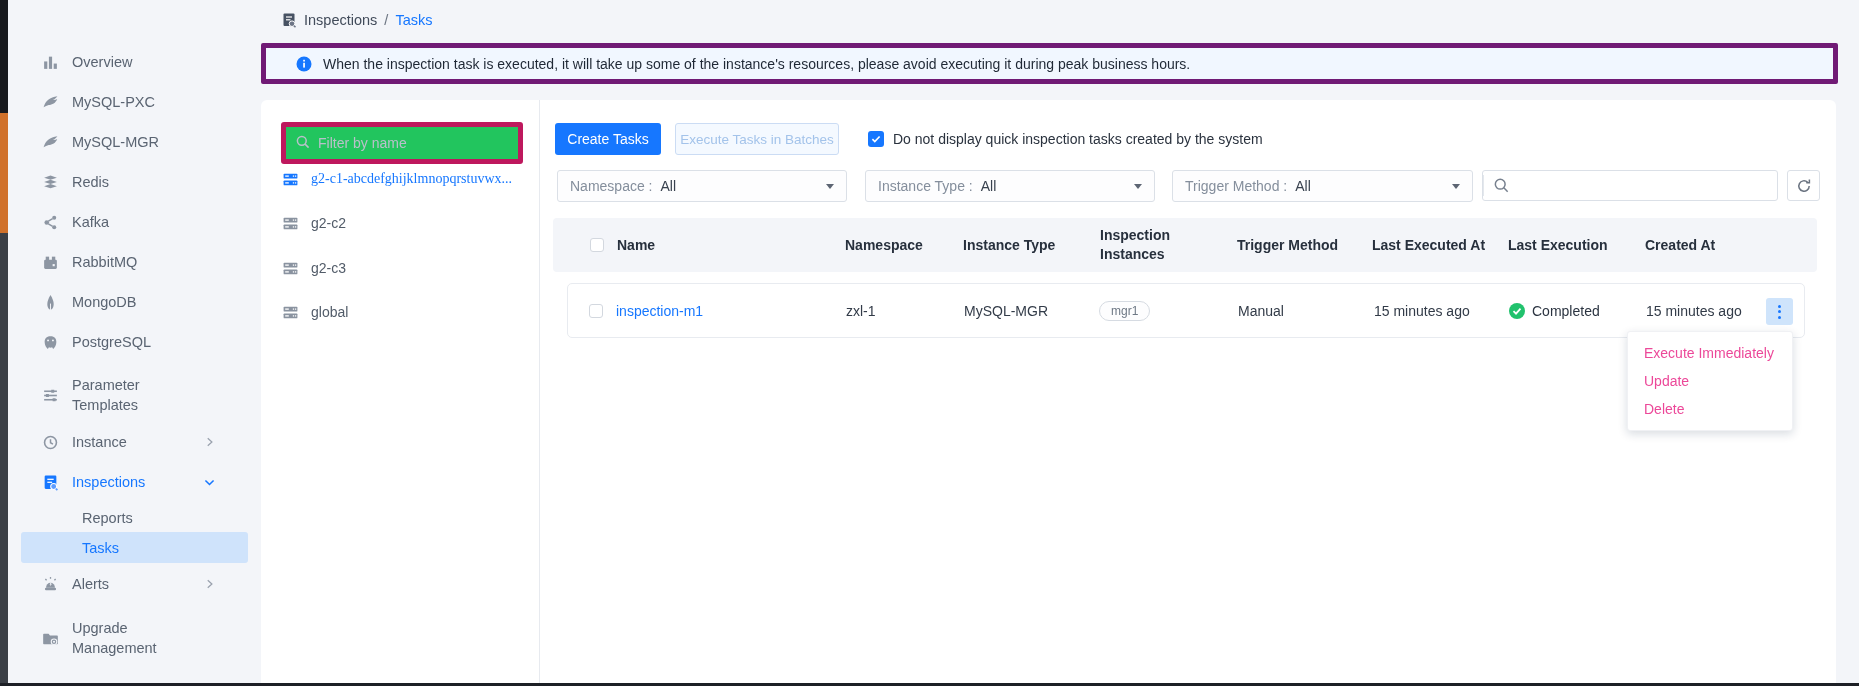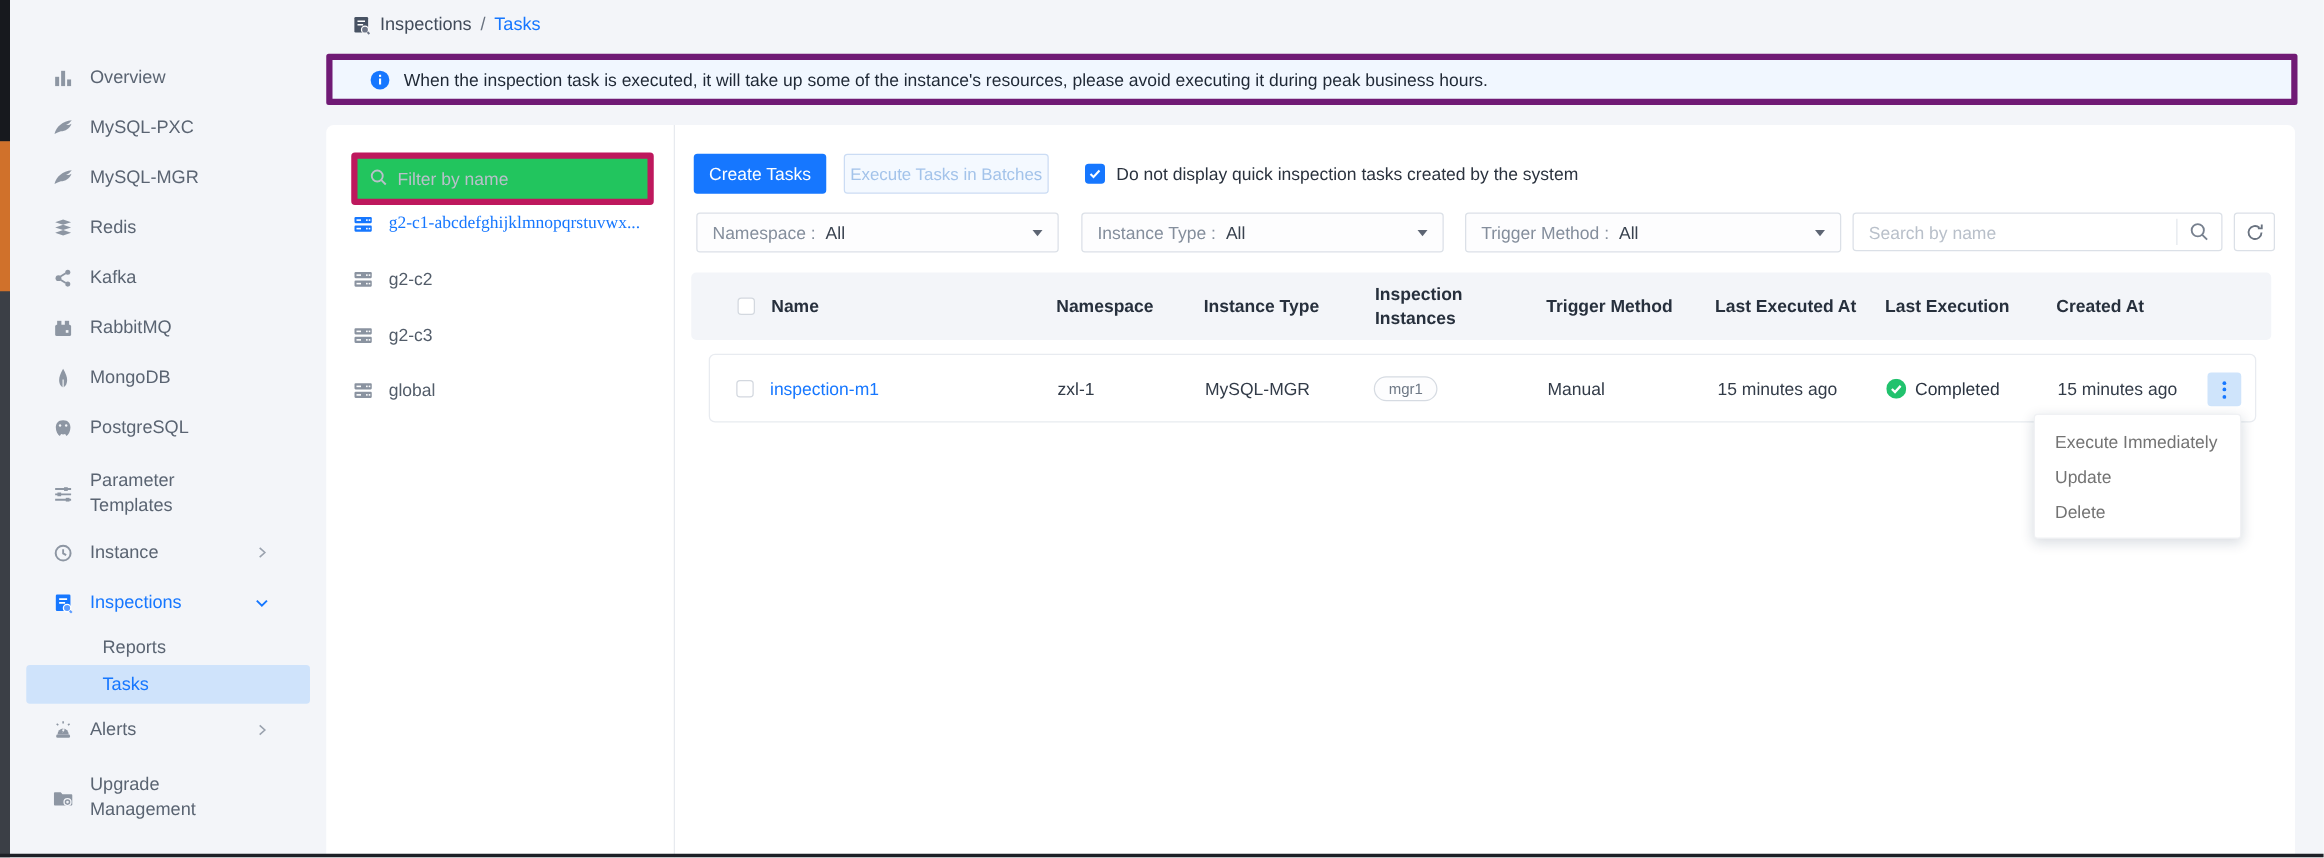--- a/index.html
+++ b/index.html
@@ -101,21 +101,21 @@
   .tag { left:531px; height:20px; display:flex; align-items:center; padding:0 11px;
     border:1px solid #d6dbe2; border-radius:11px; background:#fdfdfe; color:#6e7885; font-size:12px; }
   .status { left:941px; display:flex; align-items:center; gap:7px; color:#2b3441; }
   .more-btn { position:absolute; left:1198px; top:14px; width:27px; height:27px; background:#cfe4fb; border-radius:3px;
     display:flex; flex-direction:column; align-items:center; justify-content:center; gap:2.5px; cursor:pointer; }
   .more-btn i { width:3px; height:3px; border-radius:50%; background:#1677ff; }
 
   
   .ctx-menu { position:absolute; left:1366px; top:231px; width:166px; background:#fff; border-radius:3px;
     box-shadow:0 3px 10px rgba(15,35,70,.16); border:1px solid #f0f1f4; padding:7px 0; z-index:20; }
-  .ctx-item { height:28px; display:flex; align-items:center; padding-left:16px; font-size:14px; color:#737373; cursor:pointer; }
+  .ctx-item { height:28px; display:flex; align-items:center; padding-left:16px; font-size:14px; color:#ec4899; cursor:pointer; }
 </style>
 </head>
 <body>
 
 <div class="abs rail"></div>
 <div class="abs rail-top"></div>
 <div class="abs rail-thumb"></div>
 
 <nav class="abs sidebar">
   <div class="side-item" style="top:48px">
@@ -425,21 +425,20 @@
     <span class="dd-value">All</span>
     <span class="caret"></span>
   </div>
   <div class="dd" style="left:911px;width:301px">
     <span class="dd-label">Trigger Method :</span>
     <span class="dd-value">All</span>
     <span class="caret"></span>
   </div>
 
   <div class="search-box">
-    <input type="text" placeholder="Search by name" style="">
     <span class="mag-wrap">
         <svg width="17" height="17" viewBox="0 0 16 16" fill="none">
           <circle cx="6.8" cy="6.8" r="4.6" stroke="#77808e" stroke-width="1.4"></circle>
           <line x1="10.2" y1="10.2" x2="13.8" y2="13.8" stroke="#77808e" stroke-width="1.4"></line>
         </svg>
       </span>
   </div>
   <button class="btn-refresh">
       <svg width="16" height="16" viewBox="0 0 16 16" fill="none">
         <path d="M13.2 8 a5.2 5.2 0 1 1 -1.7 -3.85" stroke="#6a7380" stroke-width="1.5"></path>

